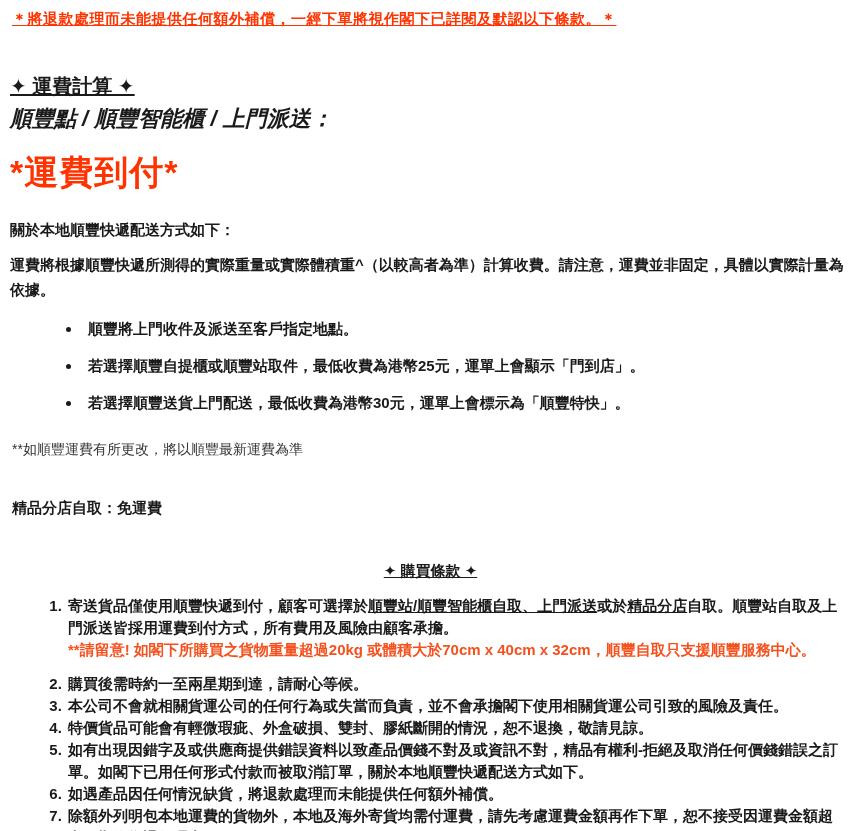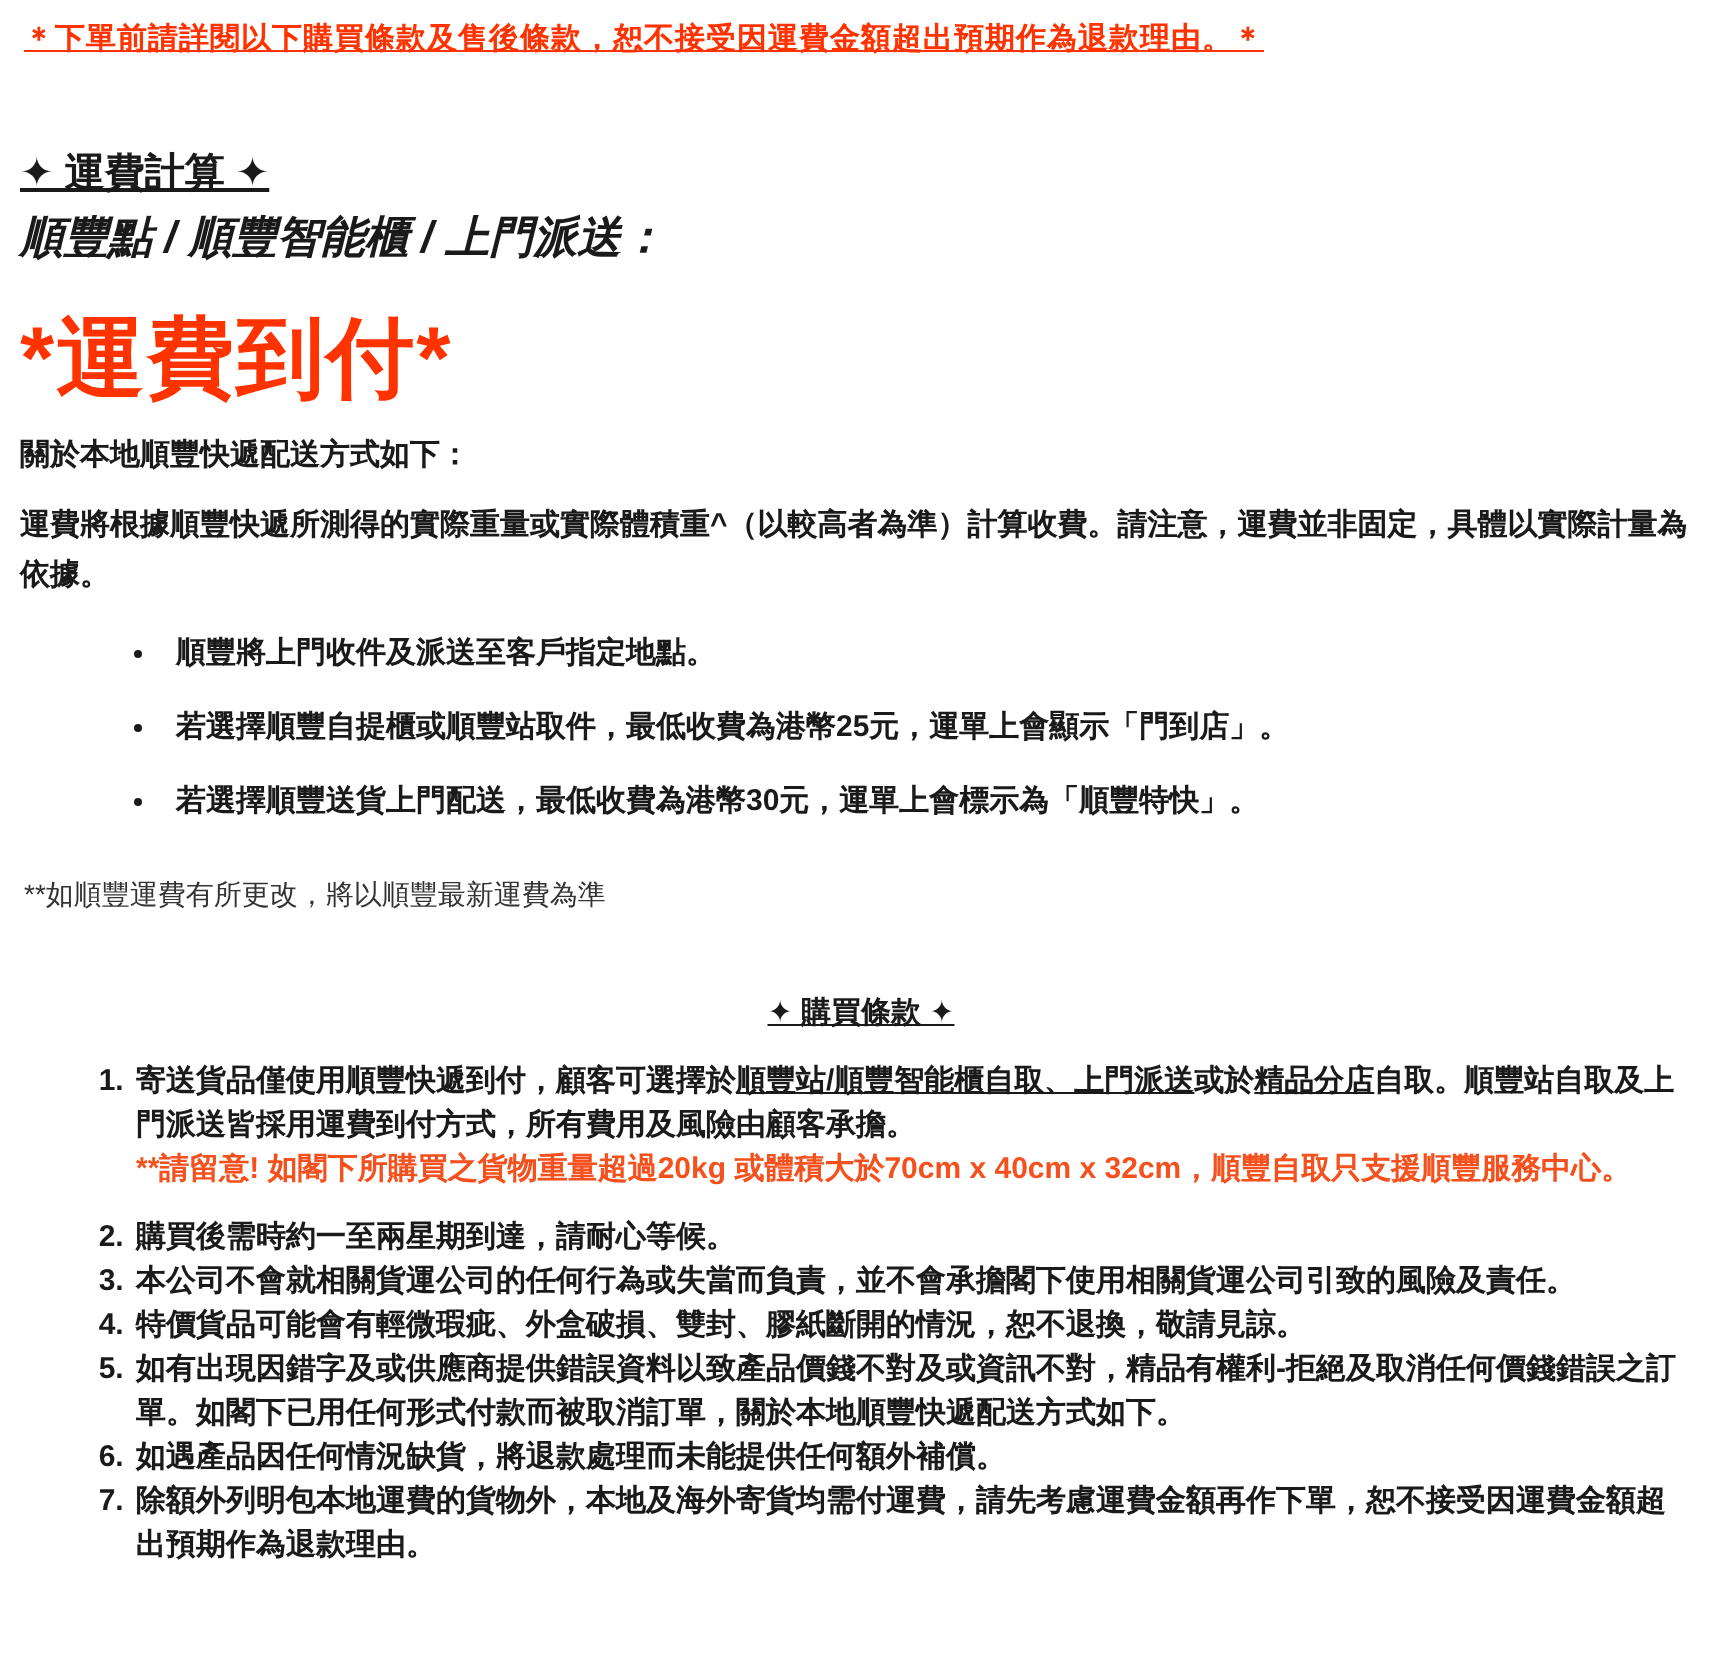--- a/index.html
+++ b/index.html
@@ -36,23 +36,23 @@
     margin:0 0 4px 0;
   }
   .subheading{
     font-size:22px;
     font-weight:bold;
     margin:0 0 16px 0;
     font-style:italic;
   }
   .banner{
     color:var(--banner-orange);
-    font-size:44px;
+    font-size:34px;
     font-weight:bold;
-    margin:0 0 7px 0;
+    margin:0 0 22px 0;
     letter-spacing:1px;
   }
   .body-bold{
     font-size:15px;
     font-weight:bold;
     line-height:1.65;
     margin:0 0 16px 0;
   }
   .methods-lead{margin:0 0 10px 0;}
   ul.methods{
@@ -98,40 +98,41 @@
     display:block;
     color:var(--warning-orange);
     margin:0 0 12px 0;
   }
 </style>
 </head>
 <body>
 
 <div class="page">
 
-  <p class="top-notice">＊下單前請詳閱以下購買條款及售後條款，恕不接受因運費金額超出預期作為退款理由。＊</p>
+  <p class="top-notice">＊將退款處理而未能提供任何額外補償，一經下單將視作閣下已詳閱及默認以下條款。＊</p>
 
   <h2 class="sec-heading">✦ 運費計算 ✦</h2>
 
   <h3 class="subheading">順豐點 / 順豐智能櫃 / 上門派送：</h3>
 
   <h1 class="banner">*運費到付*</h1>
 
   <p class="body-bold methods-lead">關於本地順豐快遞配送方式如下：</p>
 
   <p class="body-bold">運費將根據順豐快遞所測得的實際重量或實際體積重^（以較高者為準）計算收費。請注意，運費並非固定，具體以實際計量為依據。</p>
 
   <ul class="methods">
       <li>順豐將上門收件及派送至客戶指定地點。</li>
       <li>若選擇順豐自提櫃或順豐站取件，最低收費為港幣25元，運單上會顯示「門到店」。</li>
       <li>若選擇順豐送貨上門配送，最低收費為港幣30元，運單上會標示為「順豐特快」。</li>
     </ul>
 
   <p class="note">**如順豐運費有所更改，將以順豐最新運費為準</p>
 
+  <p class="pickup">精品分店自取：免運費</p>
 
   <h4 class="terms-heading">✦ 購買條款 ✦</h4>
 
   <ol class="terms">
       <li><span>寄送貨品僅使用順豐快遞到付，顧客可選擇於</span><span class="u">順豐站/順豐智能櫃自取、上門派送</span><span>或於</span><span class="u">精品分店</span><span>自取。順豐站自取及上門派送皆採用運費到付方式，所有費用及風險由顧客承擔。</span><span class="warning">**請留意! 如閣下所購買之貨物重量超過20kg 或體積大於70cm x 40cm x 32cm，順豐自取只支援順豐服務中心。</span></li>
       <li><span>購買後需時約一至兩星期到達，請耐心等候。</span></li>
       <li><span>本公司不會就相關貨運公司的任何行為或失當而負責，並不會承擔閣下使用相關貨運公司引致的風險及責任。</span></li>
       <li><span>特價貨品可能會有輕微瑕疵、外盒破損、雙封、膠紙斷開的情況，恕不退換，敬請見諒。</span></li>
       <li><span>如有出現因錯字及或供應商提供錯誤資料以致產品價錢不對及或資訊不對，精品有權利-拒絕及取消任何價錢錯誤之訂單。如閣下已用任何形式付款而被取消訂單，關於本地順豐快遞配送方式如下。</span></li>
       <li><span>如遇產品因任何情況缺貨，將退款處理而未能提供任何額外補償。</span></li>

